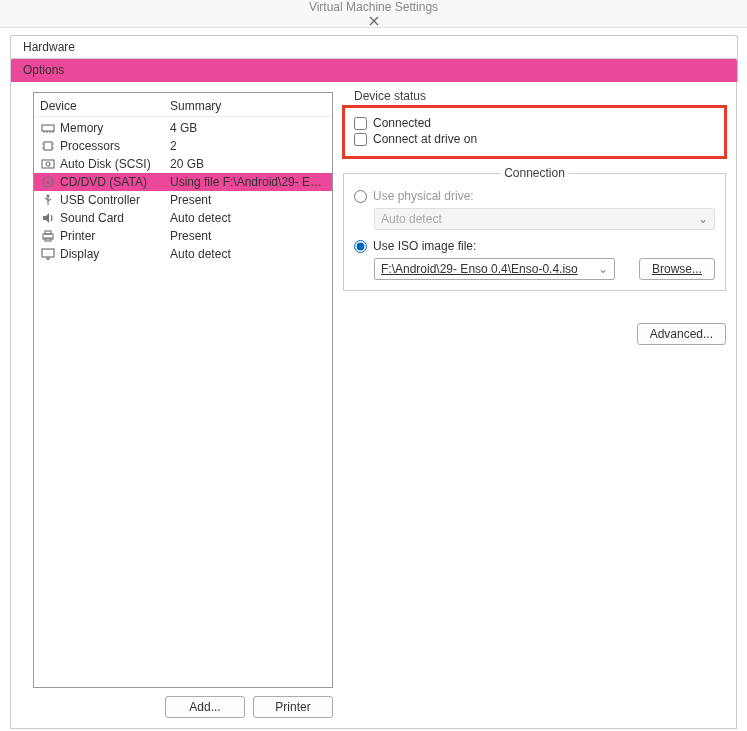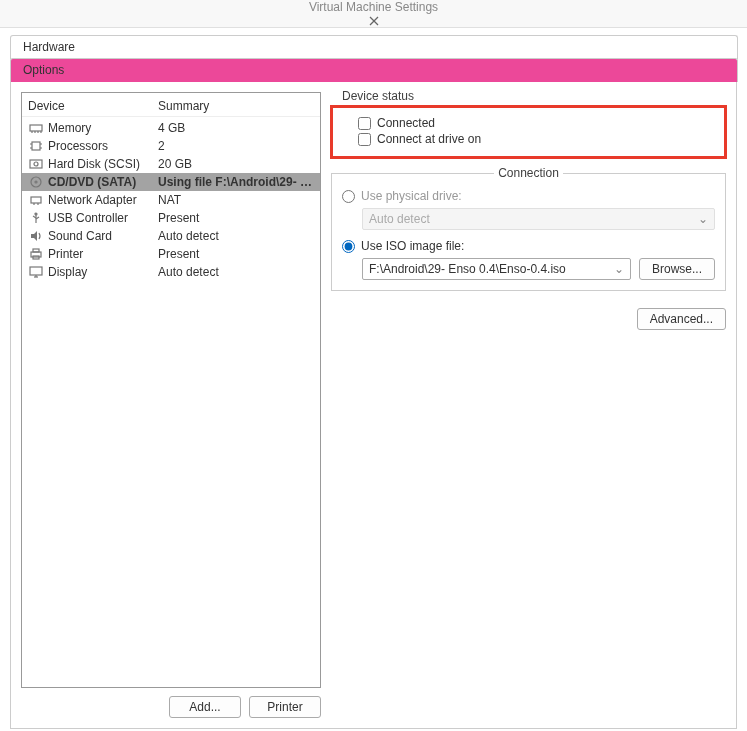--- a/index.html
+++ b/index.html
@@ -65,20 +65,21 @@
   }
   .columns {
     display: flex;
     gap: 10px;
     height: 100%;
   }
   .left {
     width: 300px;
     display: flex;
     flex-direction: column;
+    margin-left: 12px;
   }
   .device-table {
     flex: 1;
     border: 1px solid #999;
     background: #fff;
     overflow: hidden;
   }
   .device-header {
     display: flex;
     font-weight: 400;
@@ -88,42 +89,41 @@
   }
   .device-header .col-d { width: 130px; }
   .device-rows { padding: 2px 0; }
   .device-row {
     display: flex;
     align-items: center;
     padding: 2px 6px;
     height: 18px;
   }
   .device-row.selected {
-    background: #a3a3a3;
-    font-weight: bold;
+    background: #ec4899;
   }
   .device-row .icon {
     width: 16px; height: 14px;
     margin-right: 4px;
     display: flex; align-items: center; justify-content: center;
   }
   .device-row .icon svg { width: 14px; height: 12px; stroke: #777; fill: none; stroke-width: 1.2; }
   .device-row .name { width: 110px; white-space: nowrap; overflow: hidden; text-overflow: ellipsis; }
   .device-row .summary { flex: 1; white-space: nowrap; overflow: hidden; text-overflow: ellipsis; }
   .left-buttons {
     display: flex;
     justify-content: flex-end;
     gap: 8px;
     margin-top: 8px;
   }
   .btn {
     border: 1px solid #aaa;
     background: #fdfdfd;
     padding: 3px 0;
-    width: 72px;
+    width: 80px;
     text-align: center;
     border-radius: 3px;
     color: #333;
   }
   .right {
     flex: 1;
     display: flex;
     flex-direction: column;
     gap: 8px;
   }
@@ -149,21 +149,20 @@
     top: -18px; left: 6px;
     background: #fff;
     padding: 0 4px;
   }
   fieldset.group.hl { margin-top: 14px; }
   .check {
     display: flex;
     align-items: center;
     gap: 6px;
     padding: 1px 0;
-    margin-left: 16px;
   }
   .check input[type=checkbox] {
     margin: 0;
     width: 13px; height: 13px;
   }
   .radio {
     display: flex;
     align-items: center;
     gap: 6px;
     padding: 1px 0;
@@ -187,28 +186,29 @@
     border-color: #aaa;
     color: #333;
   }
   .combo .chev {
     position: absolute;
     right: 6px;
     color: #888;
   }
   .iso-row {
     display: flex;
-    gap: 8px;
+    gap: 24px;
     margin: 4px 0 0 20px;
+    text-decoration: underline;
   }
   .iso-row .combo { margin: 0; flex: 1; }
   .adv-row {
     display: flex;
     justify-content: flex-end;
-    margin-top: 9px;
+    margin-top: 24px;
   }
   .adv-row .btn, .iso-row .btn { width: auto; padding: 3px 12px; }
   .footer {
     position: absolute;
     right: 14px;
     bottom: 10px;
     display: flex;
     gap: 8px;
   }
   .footer .btn { width: 76px; }
@@ -267,43 +267,32 @@
               <span class="name">Processors</span>
               <span class="summary">2</span>
             </div>
             <div class="device-row">
               <span class="icon">
                   <svg viewBox="0 0 14 12">
                     <rect x="1" y="2" width="12" height="8"></rect>
                     <circle cx="7" cy="6" r="2"></circle>
                   </svg>
                 </span>
-              <span class="name">Hard Disk (SCSI)</span>
+              <span class="name">Auto Disk (SCSI)</span>
               <span class="summary">20 GB</span>
             </div>
             <div class="device-row selected">
               <span class="icon">
                   <svg viewBox="0 0 14 12">
                     <circle cx="7" cy="6" r="5"></circle>
                     <circle cx="7" cy="6" r="1"></circle>
                   </svg>
                 </span>
               <span class="name">CD/DVD (SATA)</span>
               <span class="summary">Using file F:\Android\29- Ens...</span>
-            </div>
-            <div class="device-row">
-              <span class="icon">
-                  <svg viewBox="0 0 14 12">
-                    <rect x="2" y="3" width="10" height="6"></rect>
-                    <line x1="5" y1="9" x2="5" y2="11"></line>
-                    <line x1="9" y1="9" x2="9" y2="11"></line>
-                  </svg>
-                </span>
-              <span class="name">Network Adapter</span>
-              <span class="summary">NAT</span>
             </div>
             <div class="device-row">
               <span class="icon">
                   <svg viewBox="0 0 14 12">
                     <line x1="7" y1="1" x2="7" y2="11"></line>
                     <circle cx="7" cy="2" r="1"></circle>
                     <line x1="7" y1="6" x2="4" y2="4"></line>
                     <line x1="7" y1="7" x2="10" y2="5"></line>
                   </svg>
                 </span>

